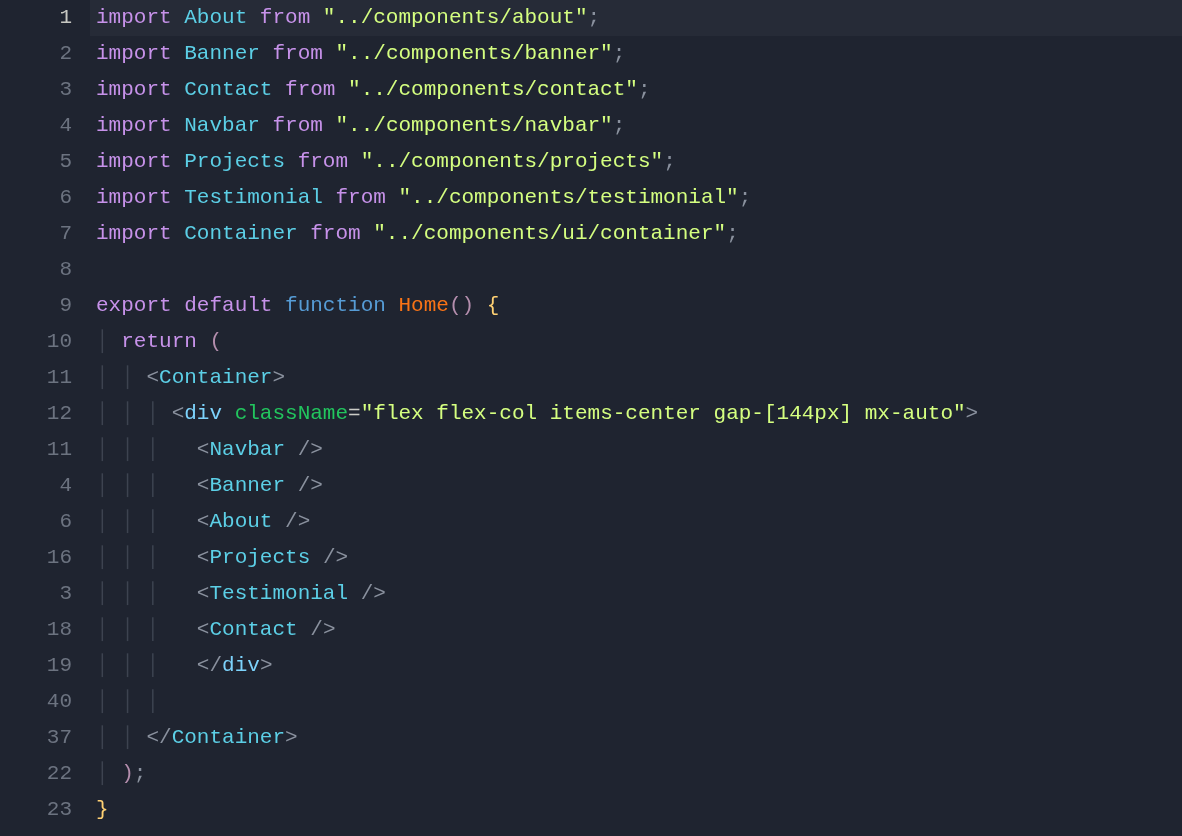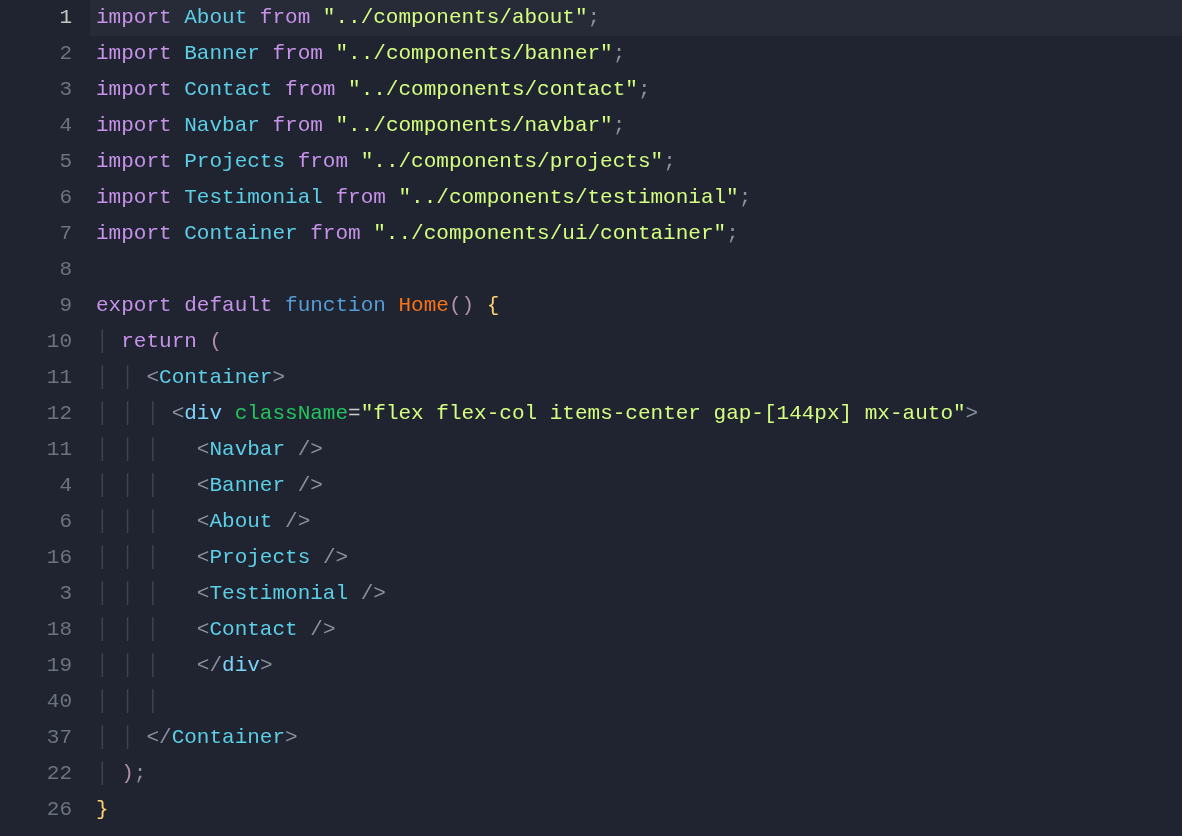--- a/index.html
+++ b/index.html
@@ -86,16 +86,16 @@
       <span class="ln">11</span>
       <span class="ln">4</span>
       <span class="ln">6</span>
       <span class="ln">16</span>
       <span class="ln">3</span>
       <span class="ln">18</span>
       <span class="ln">19</span>
       <span class="ln">40</span>
       <span class="ln">37</span>
       <span class="ln">22</span>
-      <span class="ln">26</span>
+      <span class="ln">23</span>
     </div>
   <div class="code" id="code"><span class="line highlight"><span class="kw-import">import </span><span class="ident-comp">About</span><span class="kw-import"> from </span><span class="str">"../components/about"</span><span class="semi">;</span></span><span class="line"><span class="kw-import">import </span><span class="ident-comp">Banner</span><span class="kw-import"> from </span><span class="str">"../components/banner"</span><span class="semi">;</span></span><span class="line"><span class="kw-import">import </span><span class="ident-comp">Contact</span><span class="kw-import"> from </span><span class="str">"../components/contact"</span><span class="semi">;</span></span><span class="line"><span class="kw-import">import </span><span class="ident-comp">Navbar</span><span class="kw-import"> from </span><span class="str">"../components/navbar"</span><span class="semi">;</span></span><span class="line"><span class="kw-import">import </span><span class="ident-comp">Projects</span><span class="kw-import"> from </span><span class="str">"../components/projects"</span><span class="semi">;</span></span><span class="line"><span class="kw-import">import </span><span class="ident-comp">Testimonial</span><span class="kw-import"> from </span><span class="str">"../components/testimonial"</span><span class="semi">;</span></span><span class="line"><span class="kw-import">import </span><span class="ident-comp">Container</span><span class="kw-import"> from </span><span class="str">"../components/ui/container"</span><span class="semi">;</span></span><span class="line"><span class="punct"></span></span><span class="line"><span class="kw-import">export </span><span class="kw-import">default </span><span class="kw-func">function </span><span class="ident-func">Home</span><span class="paren">()</span><span class="punct"> </span><span class="brace">{</span></span><span class="line"><span class="guide">│ </span><span class="kw-import">return </span><span class="paren">(</span></span><span class="line"><span class="guide">│ │ </span><span class="tag-angle">&lt;</span><span class="tag-name">Container</span><span class="tag-angle">&gt;</span></span><span class="line"><span class="guide">│ │ │ </span><span class="tag-angle">&lt;</span><span class="tag-html">div</span><span class="punct"> </span><span class="attr-name">className</span><span class="attr-eq">=</span><span class="attr-val">"flex flex-col items-center gap-[144px] mx-auto"</span><span class="tag-angle">&gt;</span></span><span class="line"><span class="guide">│ │ │ </span><span class="punct">  </span><span class="tag-angle">&lt;</span><span class="tag-name">Navbar</span><span class="tag-angle"> /&gt;</span></span><span class="line"><span class="guide">│ │ │ </span><span class="punct">  </span><span class="tag-angle">&lt;</span><span class="tag-name">Banner</span><span class="tag-angle"> /&gt;</span></span><span class="line"><span class="guide">│ │ │ </span><span class="punct">  </span><span class="tag-angle">&lt;</span><span class="tag-name">About</span><span class="tag-angle"> /&gt;</span></span><span class="line"><span class="guide">│ │ │ </span><span class="punct">  </span><span class="tag-angle">&lt;</span><span class="tag-name">Projects</span><span class="tag-angle"> /&gt;</span></span><span class="line"><span class="guide">│ │ │ </span><span class="punct">  </span><span class="tag-angle">&lt;</span><span class="tag-name">Testimonial</span><span class="tag-angle"> /&gt;</span></span><span class="line"><span class="guide">│ │ │ </span><span class="punct">  </span><span class="tag-angle">&lt;</span><span class="tag-name">Contact</span><span class="tag-angle"> /&gt;</span></span><span class="line"><span class="guide">│ │ │ </span><span class="punct">  </span><span class="tag-angle">&lt;/</span><span class="tag-html">div</span><span class="tag-angle">&gt;</span></span><span class="line"><span class="guide">│ │ │</span></span><span class="line"><span class="guide">│ │ </span><span class="tag-angle">&lt;/</span><span class="tag-name">Container</span><span class="tag-angle">&gt;</span></span><span class="line"><span class="guide">│ </span><span class="paren">)</span><span class="semi">;</span></span><span class="line"><span class="brace">}</span></span></div>
 </div>
 
 </body></html>

